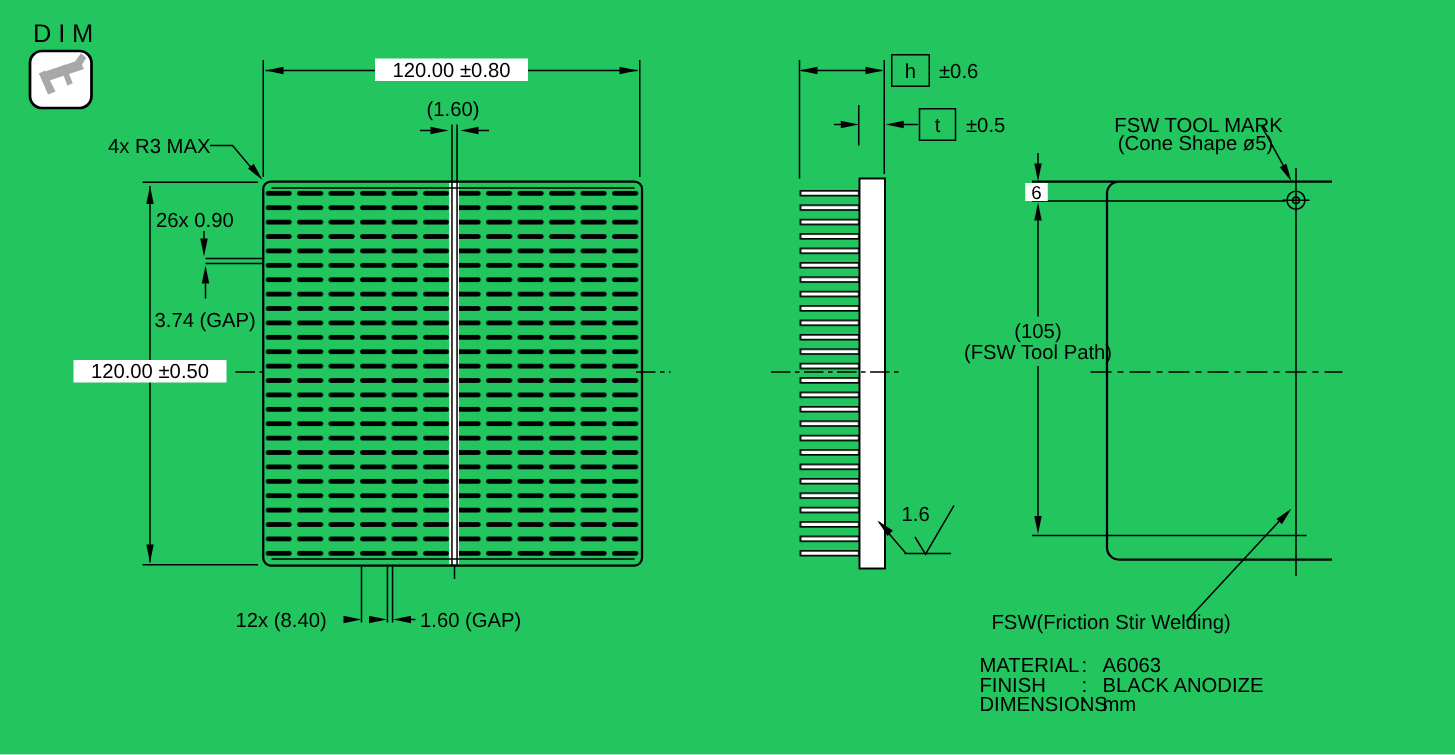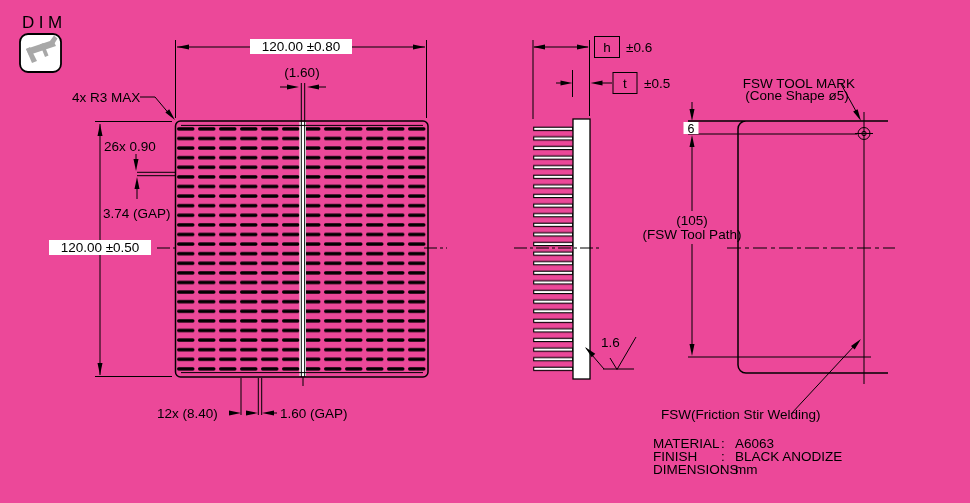--- a/index.html
+++ b/index.html
@@ -1,16 +1,16 @@
 <!DOCTYPE html>
 <html><head>
 <meta charset="utf-8">
 <style>
   html,body{margin:0;padding:0;background:#ffffff;}
-  .stage{position:relative;width:970px;height:503px;background:#ec4899;overflow:hidden;
+  .stage{position:relative;width:970px;height:503px;background:#22c55e;overflow:hidden;
          font-family:"Liberation Sans",sans-serif;}
   svg{position:absolute;left:0;top:0;}
   text{fill:#000;font-family:"Liberation Sans","DejaVu Sans",sans-serif;font-size:13.5px;}
   .small{font-size:12.5px;}
   .ln{stroke:#000;stroke-width:1;fill:none;}
   .ln2{stroke:#000;stroke-width:1.5;fill:none;}
   .arr{fill:#000;stroke:none;}
   .whiteout{fill:#fff;stroke:none;}
 </style>
 </head>

